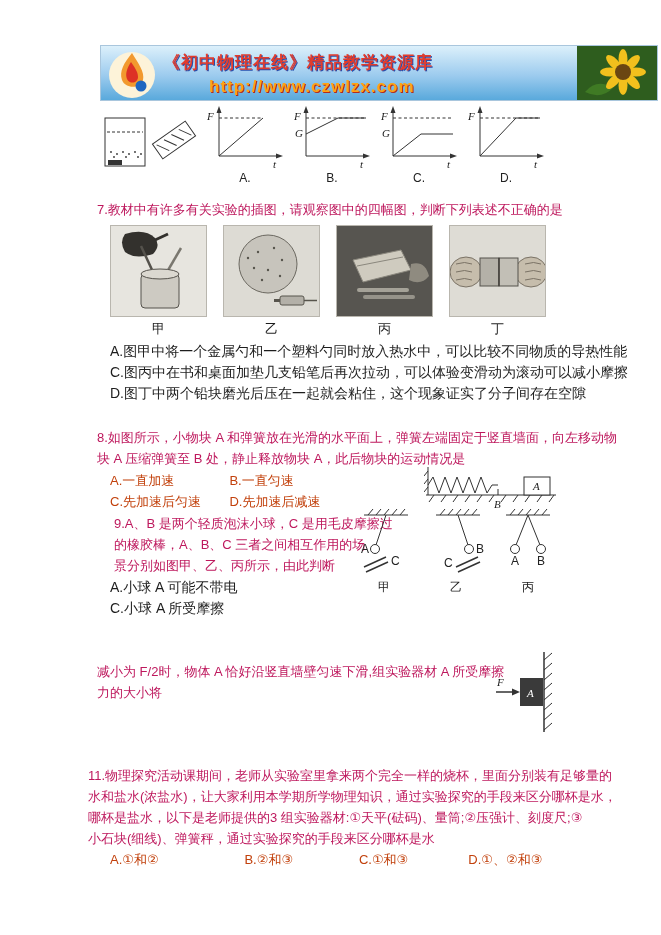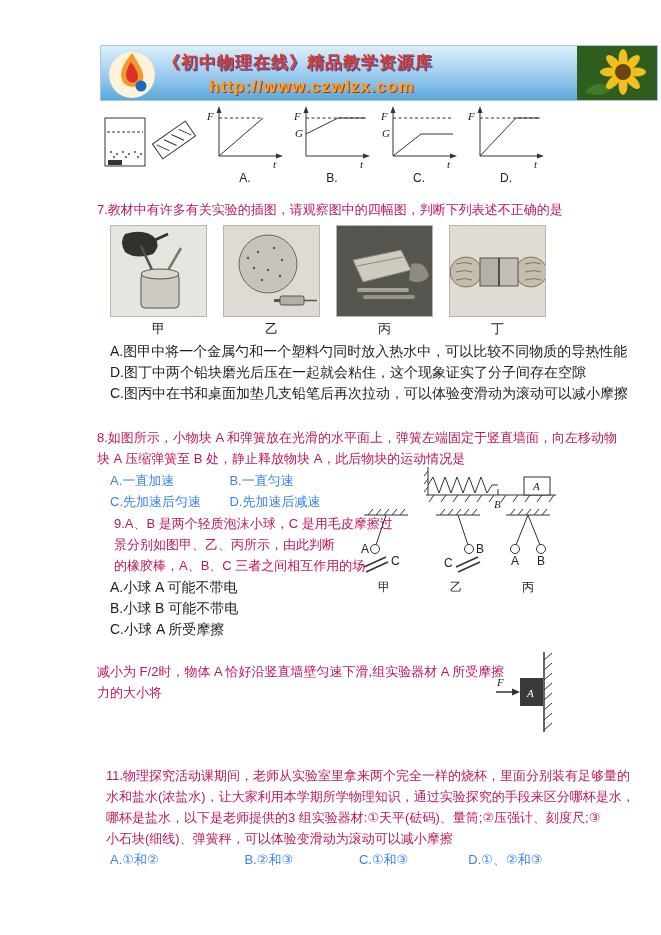--- a/index.html
+++ b/index.html
@@ -24,21 +24,21 @@
   .graph{position:absolute;top:0;width:80px;text-align:center}
   .graph svg{display:block}
   .glabel{font-size:12px;color:#222;margin-top:1px}
   .ax{font-style:italic;font-size:11px;fill:#222;font-family:"Liberation Serif","DejaVu Serif",serif}
 
   
   .stemblock{position:absolute}
   .stemline{font-size:13px;line-height:21px;color:#be185d;white-space:nowrap}
   .opt{font-size:14px;line-height:21px;color:#1d1d1d;white-space:nowrap}
   .optrow{white-space:nowrap}
-  .optrow span{display:inline-block;font-size:13px;line-height:21px;color:#3b82f6}
+  .optrow span{display:inline-block;font-size:13px;line-height:21px;color:#c2410c}
 
   
   .photos{position:absolute;left:110px;top:225px;display:flex;gap:16px}
   .photo{width:97px;height:92px;border:1px solid #b9b6ae;background:#e5e3dc;overflow:hidden}
   .photolabels{position:absolute;left:110px;top:320px;display:flex;gap:16px}
   .photolabels div{width:97px;text-align:center;font-size:13px;color:#1d1d1d}
 
   .diagram{position:absolute}
   .dlabel{font-size:11px;fill:#222;font-style:italic;font-family:"Liberation Serif","DejaVu Serif",serif}
   .clabel{font-size:12px;fill:#222;font-family:"Liberation Sans","DejaVu Sans",sans-serif}
@@ -218,22 +218,22 @@
   </div>
   <div class="photolabels">
     <div>甲</div>
     <div>乙</div>
     <div>丙</div>
     <div>丁</div>
   </div>
 
   <div class="stemblock" style="left:110px;top:341px">
     <div class="opt">A.图甲中将一个金属勺和一个塑料勺同时放入热水中，可以比较不同物质的导热性能</div>
+    <div class="opt">C.图丙中在书和桌面加垫几支铅笔后再次拉动，可以体验变滑动为滚动可以减小摩擦</div>
     <div class="opt">D.图丁中两个铅块磨光后压在一起就会粘住，这个现象证实了分子间存在空隙</div>
-    <div class="opt">C.图丙中在书和桌面加垫几支铅笔后再次拉动，可以体验变滑动为滚动可以减小摩擦</div>
   </div>
 
   <div class="stemblock" style="left:97px;top:427px;width:468px">
     <div class="stemline">8.如图所示，小物块 A 和弹簧放在光滑的水平面上，弹簧左端固定于竖直墙面，向左移动物</div>
     <div class="stemline">块 A 压缩弹簧至 B 处，静止释放物块 A，此后物块的运动情况是</div>
   </div>
   <div class="stemblock" style="left:110px;top:470px">
     <div class="optrow">
       <span style="width:115px">A.一直加速</span>
       <span>B.一直匀速</span>
@@ -266,26 +266,25 @@
       <polyline points="4,26 9,18 15,34 21,18 27,34 33,18 39,34 45,18 51,34 57,18 63,34 68,26 74,26" fill="none" stroke="#333"></polyline>
       <line x1="74" y1="30" x2="74" y2="36" stroke="#333"></line>
       <text x="70" y="49" class="dlabel">B</text>
       <rect x="100" y="18" width="26" height="18" fill="#fff" stroke="#333"></rect>
       <text x="109" y="31" class="dlabel">A</text>
     </svg>
   </div>
 
   <div class="stemblock" style="left:114px;top:513px;width:350px">
     <div class="stemline">9.A、B 是两个轻质泡沫小球，C 是用毛皮摩擦过</div>
+    <div class="stemline">的橡胶棒，A、B、C 三者之间相互作用的场</div>
     <div class="stemline">景分别如图甲、乙、丙所示，由此判断</div>
-    <div class="stemline">的橡胶棒，A、B、C 三者之间相互作用的场</div>
   </div>
   <div class="stemblock" style="left:110px;top:577px">
     <div class="opt">A.小球 A 可能不带电</div>
-    <div class="opt">B.小球 B 可能不带电</div>
     <div class="opt">C.小球 A 所受摩擦</div>
   </div>
   <div class="diagram" style="left:356px;top:505px">
     <svg width="205" height="92" viewBox="0 0 205 92">
 
       <line x1="8" y1="10" x2="52" y2="10" stroke="#333"></line>
       <g stroke="#333">
           <line x1="12" y1="10" x2="17" y2="4"></line>
           <line x1="20" y1="10" x2="25" y2="4"></line>
           <line x1="28" y1="10" x2="33" y2="4"></line>
@@ -352,25 +351,25 @@
           <line x1="52" y1="82" x2="60" y2="75"></line>
       </g>
       <rect x="28" y="30" width="23" height="28" fill="#3a3a3a"></rect>
       <text x="35" y="49" class="dlabel" fill="#fff" style="fill:#fff">A</text>
       <line x1="4" y1="44" x2="24" y2="44" stroke="#333" stroke-width="1.5"></line>
       <polygon points="28,44 20,40.5 20,47.5" fill="#333"></polygon>
       <text x="5" y="38" class="dlabel">F</text>
     </svg>
   </div>
 
-  <div class="stemblock" style="left:106px;top:765px;width:470px">
+  <div class="stemblock" style="left:88px;top:765px;width:470px">
     <div class="stemline">11.物理探究活动课期间，老师从实验室里拿来两个完全一样的烧杯，里面分别装有足够量的</div>
     <div class="stemline">水和盐水(浓盐水)，让大家利用本学期所学物理知识，通过实验探究的手段来区分哪杯是水，</div>
     <div class="stemline">哪杯是盐水，以下是老师提供的3 组实验器材:①天平(砝码)、量筒;②压强计、刻度尺;③</div>
-    <div class="stemline">小石块(细线)、弹簧秤，可以体验变滑动为滚动可以减小摩擦</div>
+    <div class="stemline">小石块(细线)、弹簧秤，通过实验探究的手段来区分哪杯是水</div>
   </div>
   <div class="stemblock" style="left:110px;top:849px">
     <div class="optrow">
       <span style="width:130px">A.①和②</span>
       <span style="width:110px">B.②和③</span>
       <span style="width:105px">C.①和③</span>
       <span>D.①、②和③</span>
     </div>
   </div>
 

